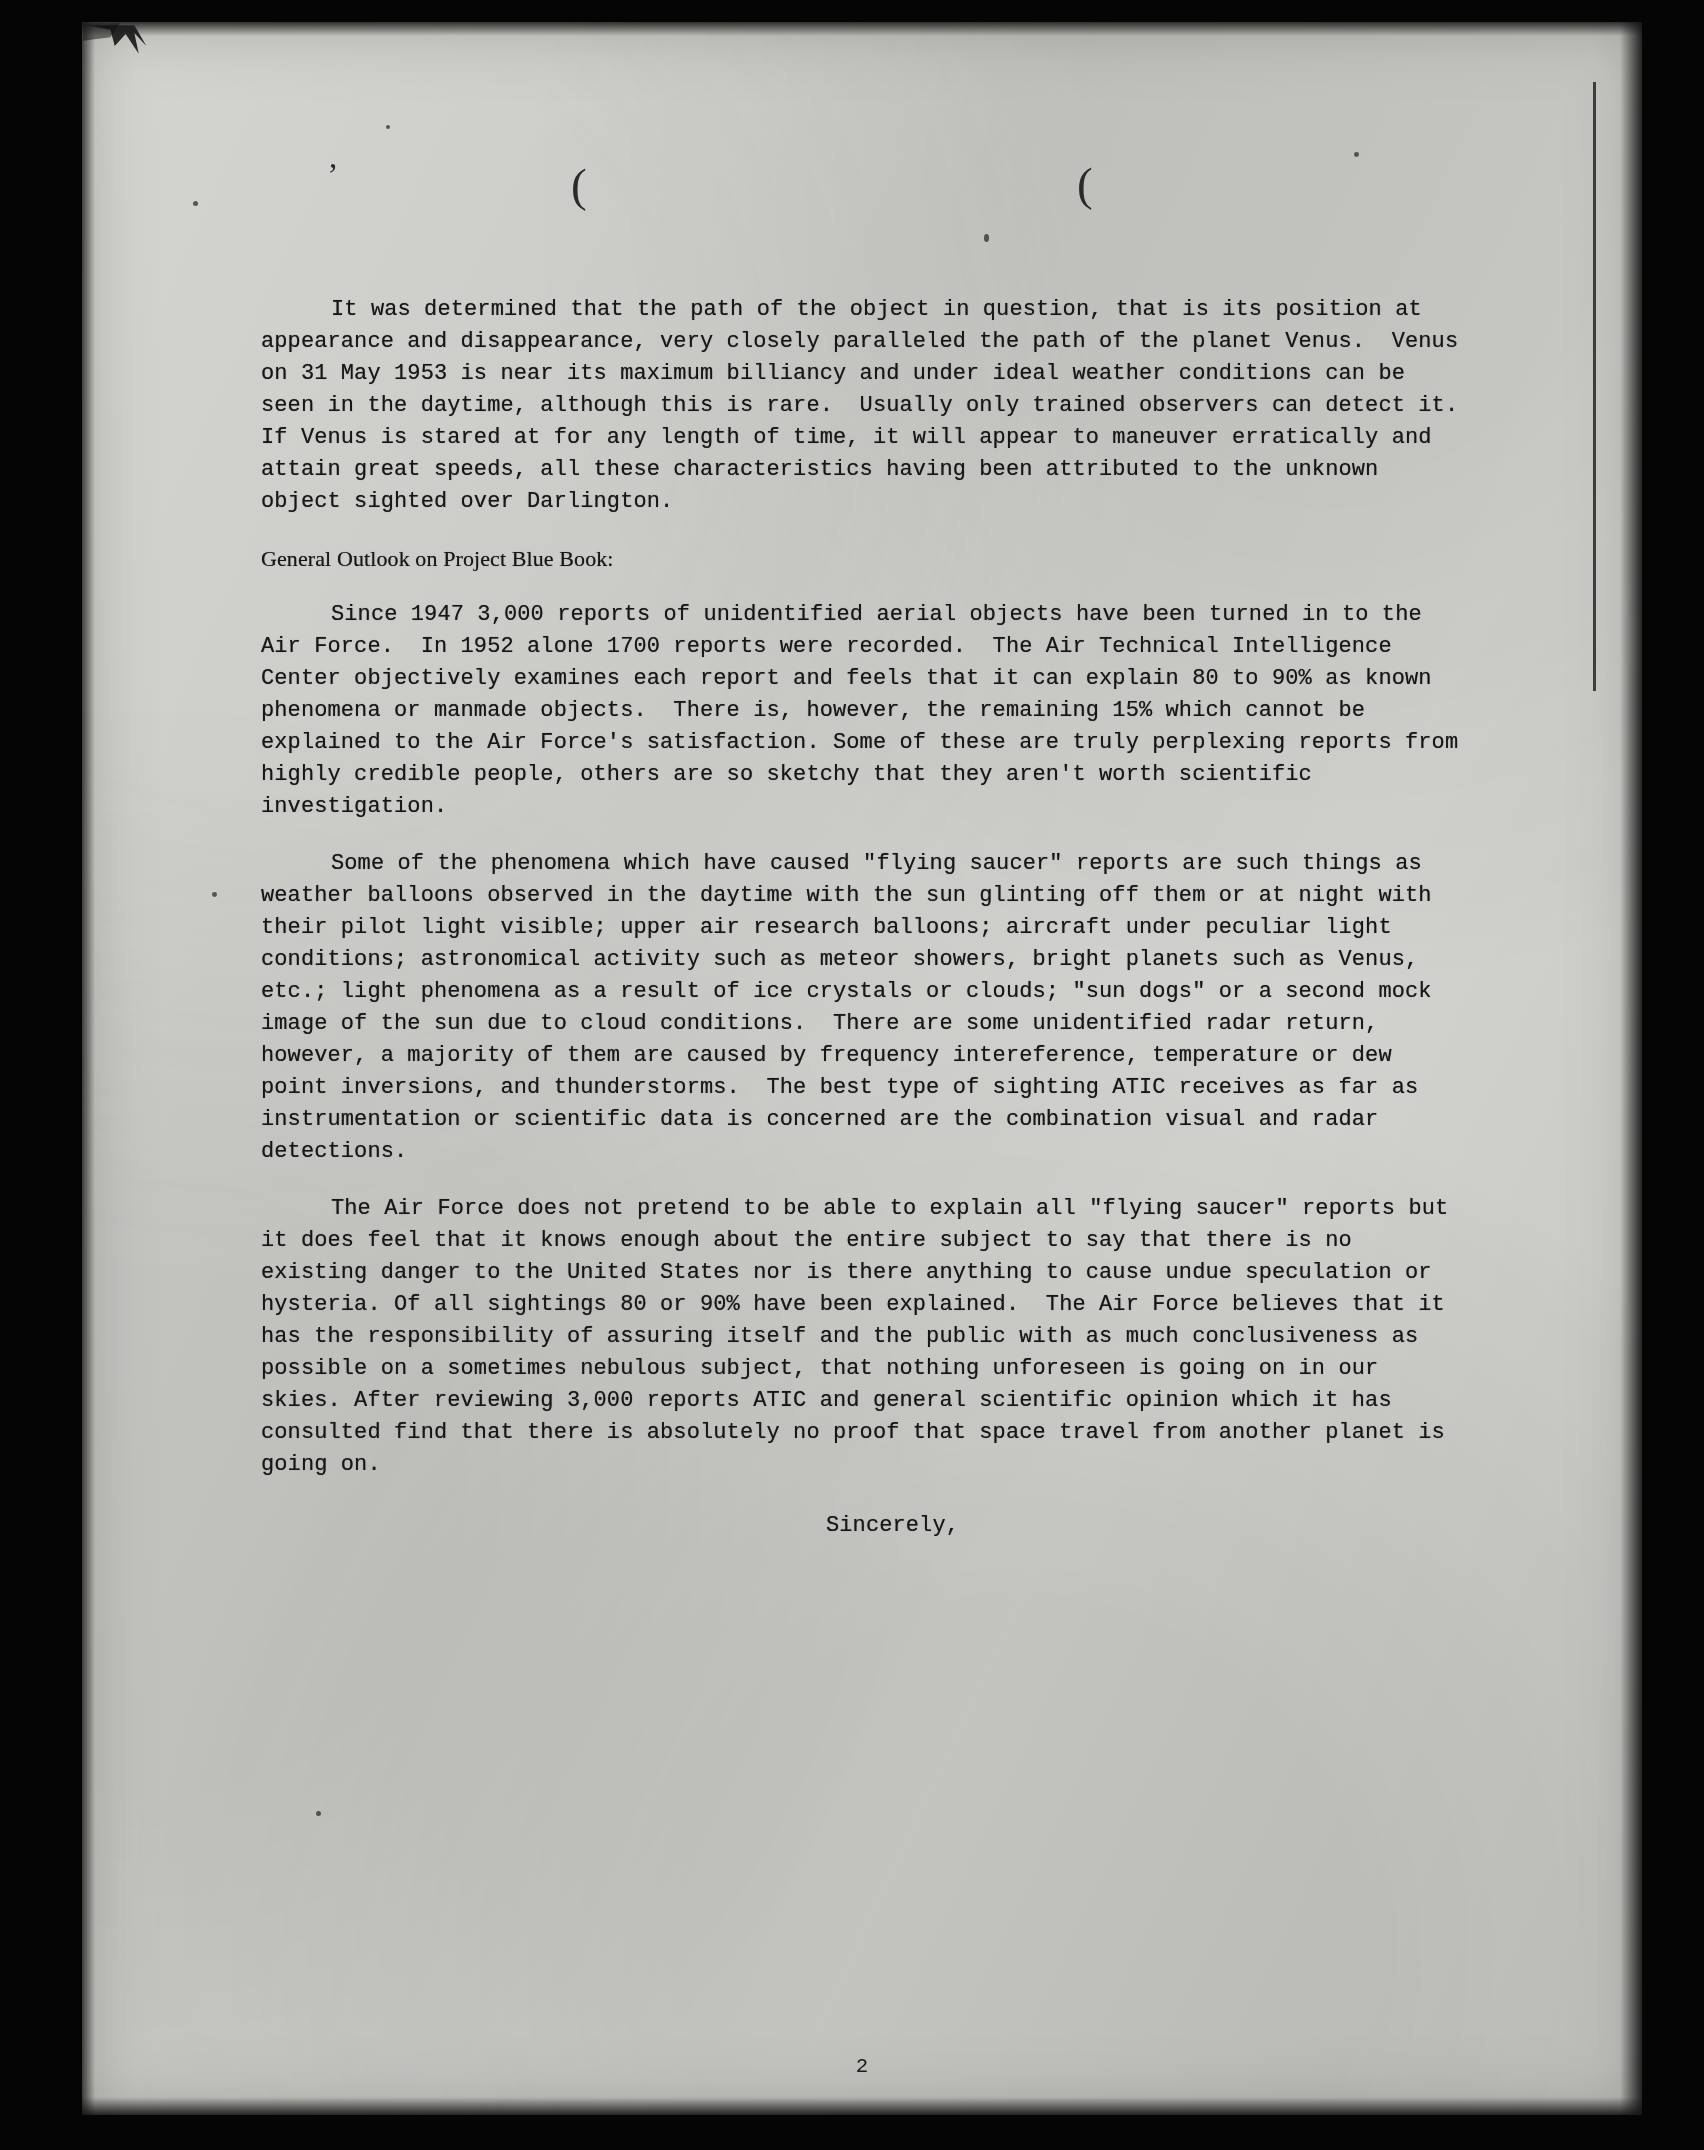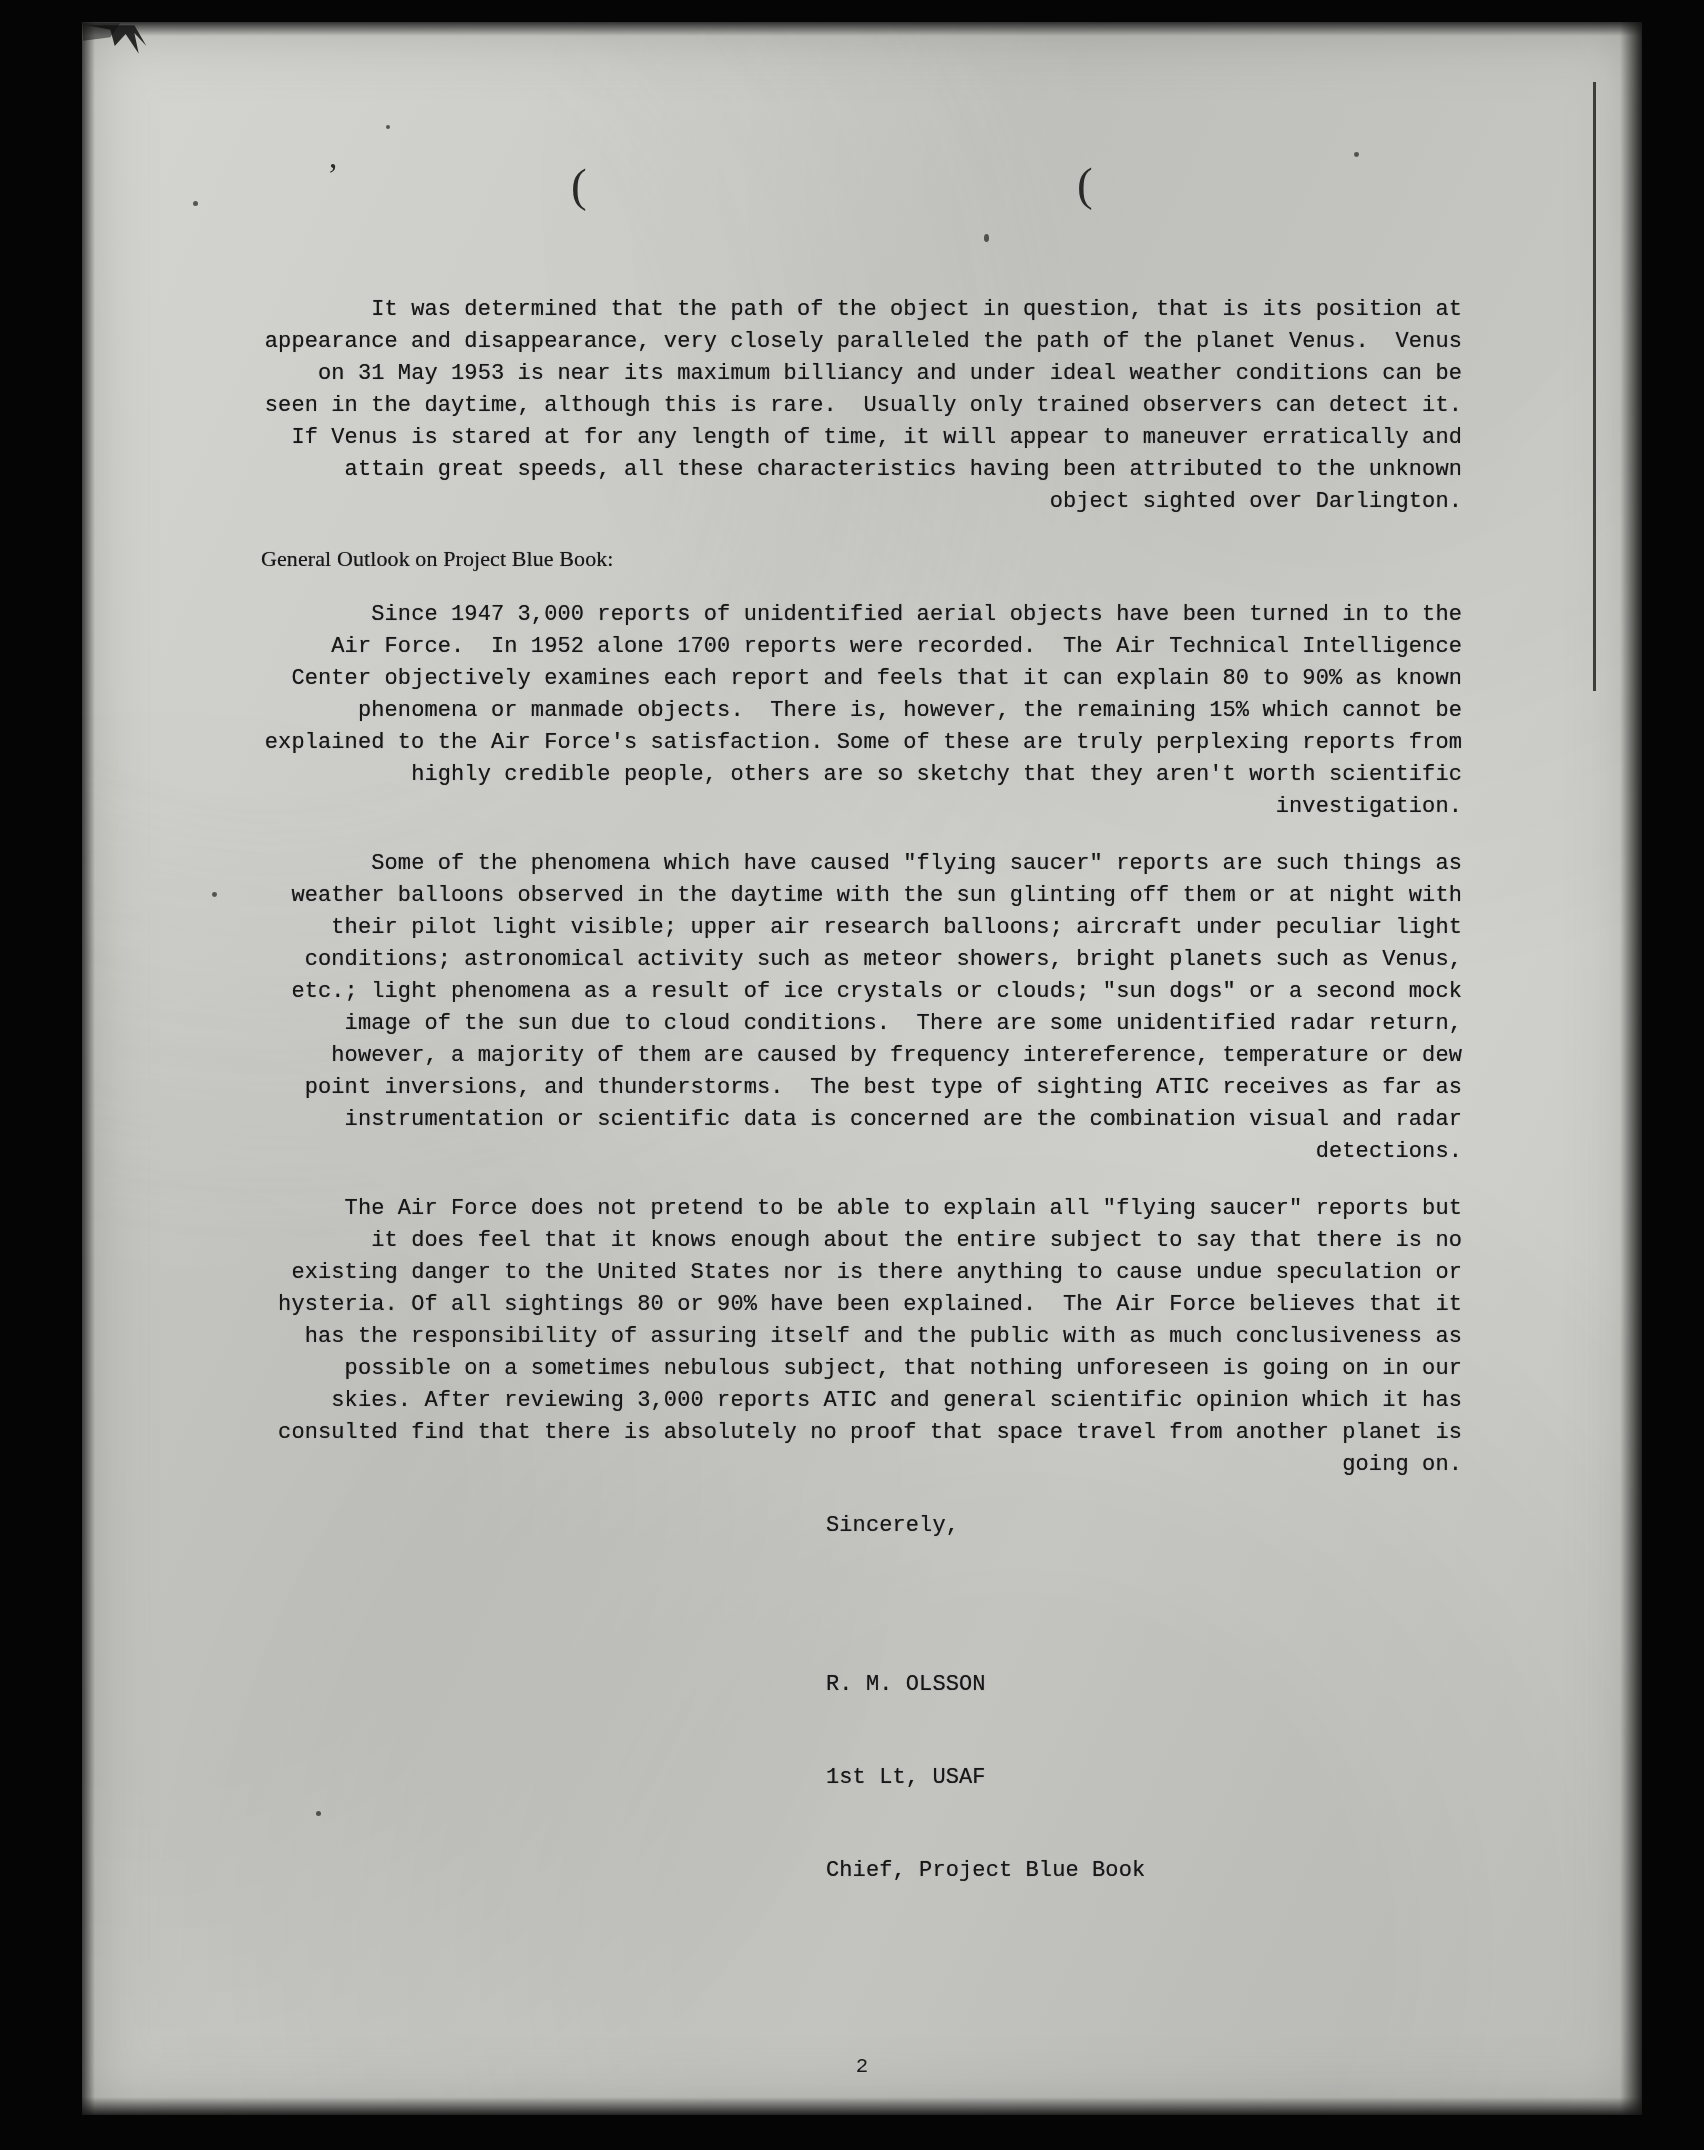--- a/index.html
+++ b/index.html
@@ -90,21 +90,21 @@
     font-family: "Liberation Mono", "DejaVu Sans Mono", monospace;
     font-size: 22px;
     line-height: 32px;
     letter-spacing: 0.1px;
     text-shadow: 0 0 0.8px rgba(0,0,0,0.55);
   }
   .para {
     margin: 0 0 25px 0;
     white-space: pre-wrap;
   }
-  .para.indent { text-indent: 70px; text-align: right; }
+  .para.indent { text-indent: 70px; }
   .heading {
     margin: 0 0 24px 0;
     white-space: pre-wrap;
     font-family: Liberation Serif, serif;
   }
   #closing {
     margin: 29px 0 0 0;
     padding-left: 565px;
     white-space: pre-wrap;
   }
@@ -164,25 +164,20 @@
       <p class="heading">General Outlook on Project Blue Book:</p>
 
       <p class="para indent">Since 1947 3,000 reports of unidentified aerial objects have been turned in to the Air Force.  In 1952 alone 1700 reports were recorded.  The Air Technical Intelligence Center objectively examines each report and feels that it can explain 80 to 90% as known phenomena or manmade objects.  There is, however, the remaining 15% which cannot be explained to the Air Force's satisfaction. Some of these are truly perplexing reports from highly credible people, others are so sketchy that they aren't worth scientific investigation.</p>
 
       <p class="para indent">Some of the phenomena which have caused "flying saucer" reports are such things as weather balloons observed in the daytime with the sun glinting off them or at night with their pilot light visible; upper air research balloons; aircraft under peculiar light conditions; astronomical activity such as meteor showers, bright planets such as Venus, etc.; light phenomena as a result of ice crystals or clouds; "sun dogs" or a second mock image of the sun due to cloud conditions.  There are some unidentified radar return, however, a majority of them are caused by frequency intereference, temperature or dew point inversions, and thunderstorms.  The best type of sighting ATIC receives as far as instrumentation or scientific data is concerned are the combination visual and radar detections.</p>
 
       <p class="para indent">The Air Force does not pretend to be able to explain all "flying saucer" reports but it does feel that it knows enough about the entire subject to say that there is no existing danger to the United States nor is there anything to cause undue speculation or hysteria. Of all sightings 80 or 90% have been explained.  The Air Force believes that it has the responsibility of assuring itself and the public with as much conclusiveness as possible on a sometimes nebulous subject, that nothing unforeseen is going on in our skies. After reviewing 3,000 reports ATIC and general scientific opinion which it has consulted find that there is absolutely no proof that space travel from another planet is going on.</p>
 
       <p id="closing">Sincerely,</p>
 
-      <div id="signature-block">
-        <div>R. M. OLSSON</div>
-        <div>1st Lt, USAF</div>
-        <div>Chief, Project Blue Book</div>
-      </div>
 
     </div>
 
     <div id="page-number">2</div>
 
   </div>
 </div>
 
 
 </body></html>

